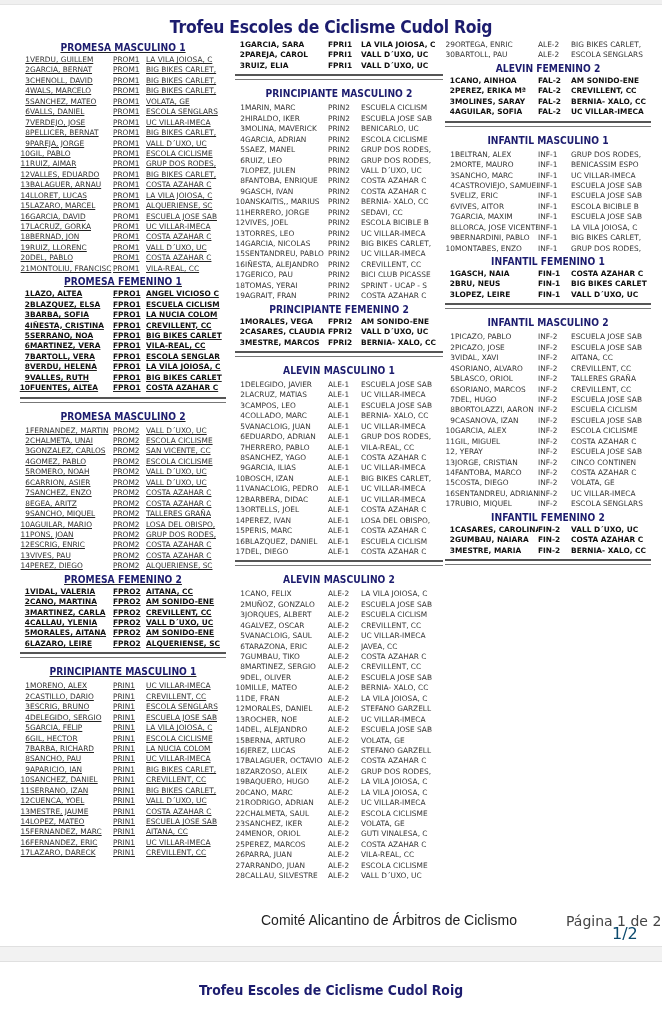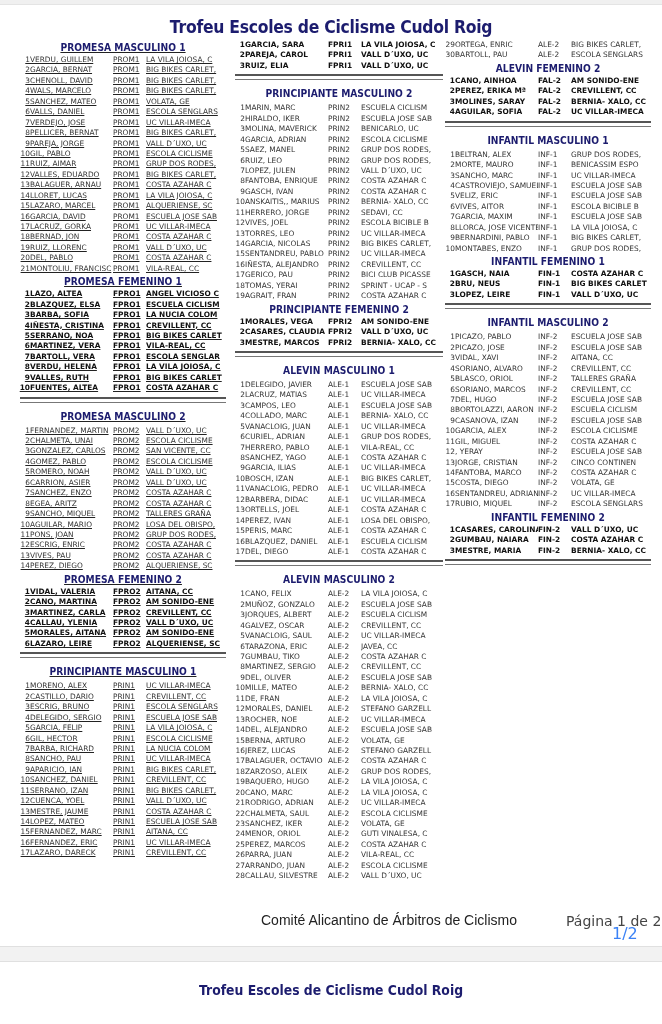--- a/index.html
+++ b/index.html
@@ -41,21 +41,21 @@
     margin: 3px 2px 4px 2px;
   }
   .footer-left {
     position: absolute; top: 912px; left: 261px; font-size: 14px; font-weight: normal; color: #222;
   }
   .footer-right {
     position: absolute; top: 913px; left: 566px; font-size: 14px; color: #444;
     font-family: "DejaVu Sans", sans-serif;
   }
   .page-counter {
-    position: absolute; top: 924px; left: 612px; font-size: 16px; color: #3b82f6;
+    position: absolute; top: 924px; left: 612px; font-size: 16px; color: #0c4a6e;
     font-family: "DejaVu Sans", sans-serif;
   }
   .page-gap {
     position: absolute; top: 946px; left: 0; width: 662px; height: 14px;
     background: #f2f2f2; border-top: 1px solid #e0e0e0; border-bottom: 1px solid #e0e0e0;
   }
   .page2-title {
     position: absolute; top: 982px; left: 0; width: 662px; text-align: center;
     font-family: "DejaVu Sans", sans-serif; font-weight: bold; font-size: 13.5px;
     color: #1c1c6e; transform: scaleX(0.92);
@@ -682,21 +682,21 @@
         <span class="club">BERNIA- XALO, CC</span>
       </div>
       <div class="row">
         <span class="num">5</span>
         <span class="name">VANACLOIG, JUAN</span>
         <span class="cat">ALE-1</span>
         <span class="club">UC VILLAR-IMECA</span>
       </div>
       <div class="row">
         <span class="num">6</span>
-        <span class="name">CURIEL, ADRIAN</span>
+        <span class="name">EDUARDO, ADRIAN</span>
         <span class="cat">ALE-1</span>
         <span class="club">GRUP DOS RODES,</span>
       </div>
       <div class="row">
         <span class="num">7</span>
         <span class="name">HERRERO, PABLO</span>
         <span class="cat">ALE-1</span>
         <span class="club">VILA-REAL, CC</span>
       </div>
       <div class="row">

